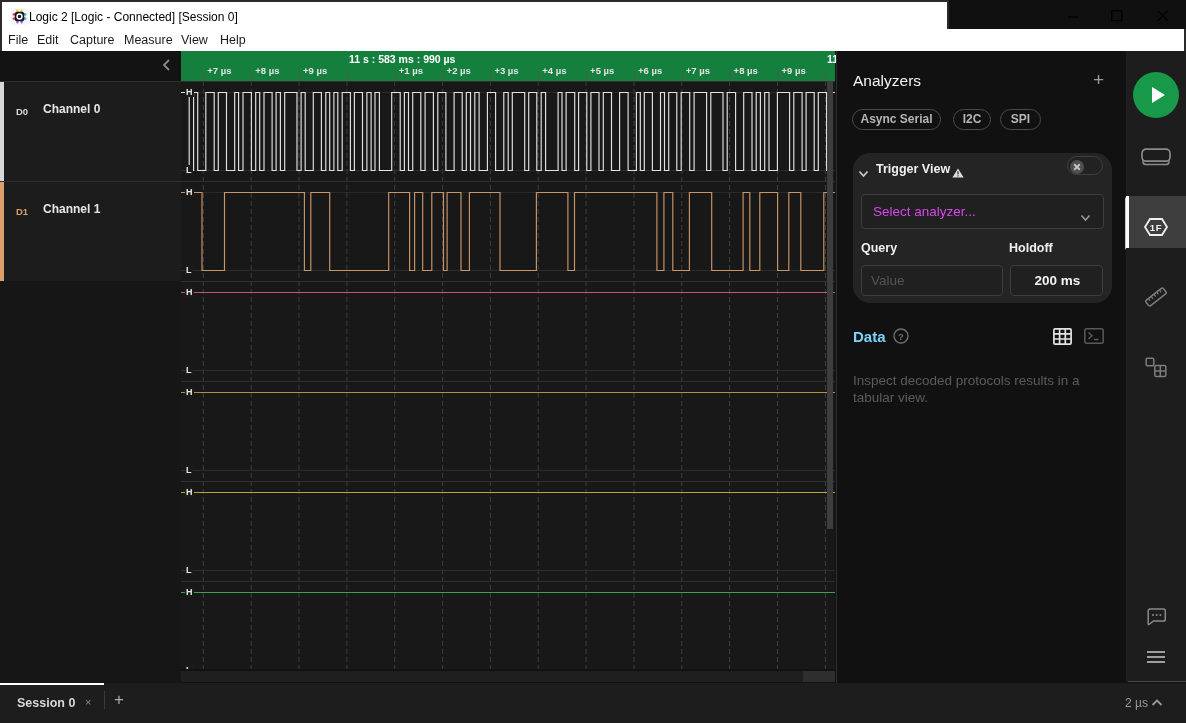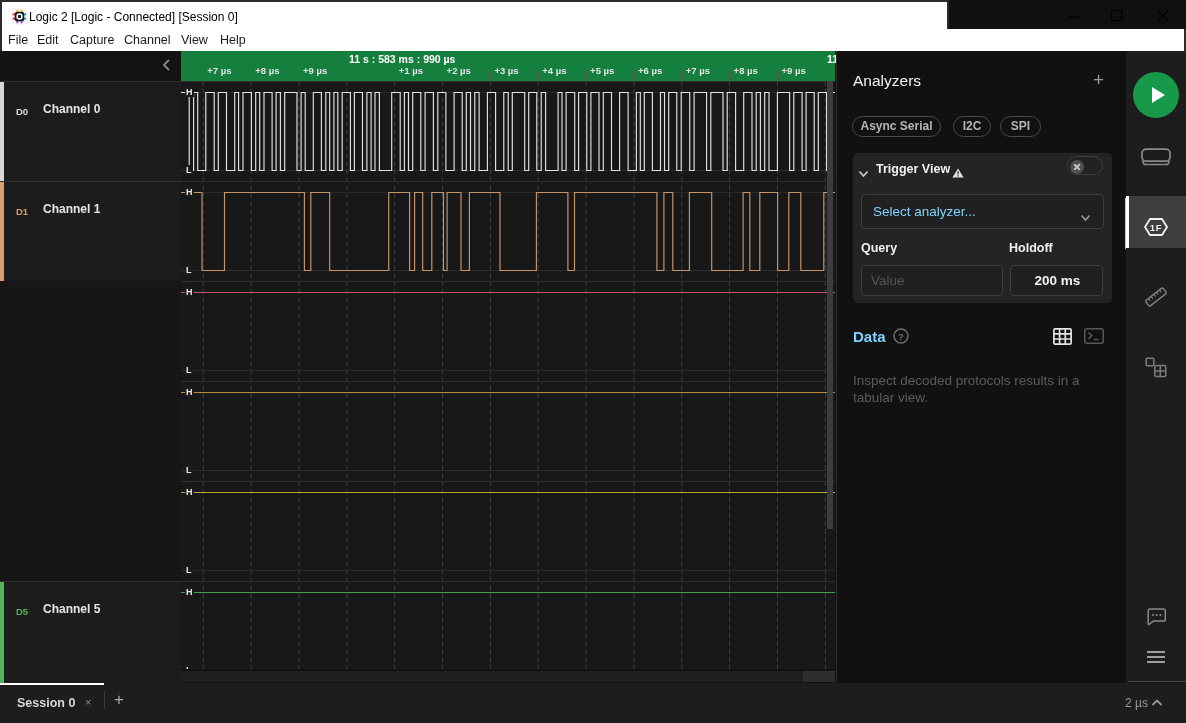--- a/index.html
+++ b/index.html
@@ -38,33 +38,33 @@
 .wave-row { position:absolute; left:0; width:654px; height:100px; border-top:1px solid #2f2f2f; }
 .hl-mark { position:absolute; left:4px; font-size:9px; font-weight:bold; color:#e8e8e8; background:#1b1b1b; padding:0 1px; }
 #vsb { position:absolute; left:646px; top:0px; width:6px; height:448px; background:#3d3d3d; }
 #hsb { position:absolute; left:181px; top:620px; width:654px; height:11px; background:#1f1f1f; }
 #hsb .thumb { position:absolute; right:0; top:0; width:32px; height:11px; background:#2e2e2e; }
 
 
 #panel { position:absolute; left:836px; top:0; width:290px; height:632px; background:#111111; border-left:1px solid #2e2e2e; }
 #panel h2 { position:absolute; left:16px; top:21px; font-size:15.5px; font-weight:normal; color:#f2f2f2; }
 #panel .plus { position:absolute; left:256px; top:18px; font-size:19px; color:#9a9a9a; font-weight:normal; }
-.pill { position:absolute; top:65px; height:21px; border:1px solid #4a4a4a; border-radius:11px;
+.pill { position:absolute; top:58px; height:21px; border:1px solid #4a4a4a; border-radius:11px;
   color:#b5b5b5; font-size:12px; font-weight:bold; text-align:center; line-height:19px; }
-#card { position:absolute; left:16px; top:102px; width:259px; height:150px; background:#242424; border-radius:5px; }
+#card { position:absolute; left:16px; top:102px; width:259px; height:150px; background:#242424; border-radius:17px; }
 #card .chev { position:absolute; left:5px; top:11px; }
 #card .ctitle { position:absolute; left:23px; top:8.5px; font-size:12.5px; font-weight:bold; color:#f0f0f0; }
 #card .warn { position:absolute; left:99px; top:11px; }
 #card .toggle { position:absolute; left:214px; top:3px; width:36px; height:19px; border:1px solid #3f3f3f;
   border-radius:10px; background:#222222; }
 #card .knob { position:absolute; left:2px; top:2.5px; width:14px; height:14px; border-radius:50%;
   background:#4e4e4e; }
 #card .select { position:absolute; left:8px; top:41px; width:243px; height:35px; background:#202020;
   border:1px solid #3e3e3e; border-radius:4px; }
-#card .select .ph { position:absolute; left:11px; top:9px; font-size:13.5px; color:#7dd3fc; }
+#card .select .ph { position:absolute; left:11px; top:9px; font-size:13.5px; color:#d946ef; }
 #card .select .dchev { position:absolute; right:12px; top:13px; }
 #card .qlab { position:absolute; left:8px; top:88px; font-size:12.5px; font-weight:bold; color:#f0f0f0; }
 #card .hlab { position:absolute; left:156px; top:88px; font-size:12.5px; font-weight:bold; color:#f0f0f0; }
 #card .vinput { position:absolute; left:8px; top:112px; width:142px; height:31px; background:#202020;
   border:1px solid #3e3e3e; border-radius:4px; }
 #card .vinput .ph { position:absolute; left:9px; top:7px; font-size:13.5px; color:#545454; }
 #card .hinput { position:absolute; left:157px; top:112px; width:93px; height:31px; background:#202020;
   border:1px solid #3e3e3e; border-radius:4px; }
 #card .hinput .tx { position:absolute; left:0; width:93px; top:7px; font-size:13.5px; font-weight:bold;
   color:#f2f2f2; text-align:center; }
@@ -117,45 +117,40 @@
       <rect x="0.7" y="0.7" width="10" height="10" fill="none" stroke="#000" stroke-width="1.2"></rect>
     </svg>
   <svg class="abs" style="left:1155px;top:8px" width="12" height="12">
       <path d="M0.7 0.7 L11 11 M11 0.7 L0.7 11" stroke="#000" stroke-width="1.2"></path>
     </svg>
 </div>
 <div id="menubar">
   <span class="menu-item" style="left:6px">File</span>
   <span class="menu-item" style="left:35px">Edit</span>
   <span class="menu-item" style="left:68px">Capture</span>
-  <span class="menu-item" style="left:122px">Channel</span>
+  <span class="menu-item" style="left:122px">Measure</span>
   <span class="menu-item" style="left:179px">View</span>
   <span class="menu-item" style="left:218px">Help</span>
 </div>
 <div id="content">
   <div id="chcol">
     <div class="abs" style="left:0;top:0;width:181px;height:30px;background:#131313">
       <span class="collapse"><svg width="10" height="14" viewBox="0 0 10 14">
             <path d="M8 2 L3 7 L8 12" fill="none" stroke="#8a8a8a" stroke-width="1.8"></path>
           </svg></span>
     </div>
     <div class="ch-row" style="top:30px;height:100px">
 <div class="ch-stripe" style="background:#d8d8d8"></div>
 <div class="ch-dn" style="color:#d8d8d8">D0</div>
 <div class="ch-name">Channel 0</div>
 </div>
 <div class="ch-row" style="top:130px;height:100px">
 <div class="ch-stripe" style="background:#d99f6e"></div>
 <div class="ch-dn" style="color:#d99f6e">D1</div>
 <div class="ch-name">Channel 1</div>
-</div>
-<div class="ch-row" style="top:530px;height:102px">
-<div class="ch-stripe" style="background:#52b35c"></div>
-<div class="ch-dn" style="color:#52b35c">D5</div>
-<div class="ch-name">Channel 5</div>
 </div>
   </div>
   <div id="ruler">
     <span class="big-lab">11 s : 583 ms : 990 µs</span>
     <span class="big-lab2">11</span>
     <span class="tick-lab" style="left:26.3px">+7 µs</span>
 <span class="tick-lab" style="left:74.2px">+8 µs</span>
 <span class="tick-lab" style="left:122.0px">+9 µs</span>
 <span class="tick-lab" style="left:217.7px">+1 µs</span>
 <span class="tick-lab" style="left:265.6px">+2 µs</span>

